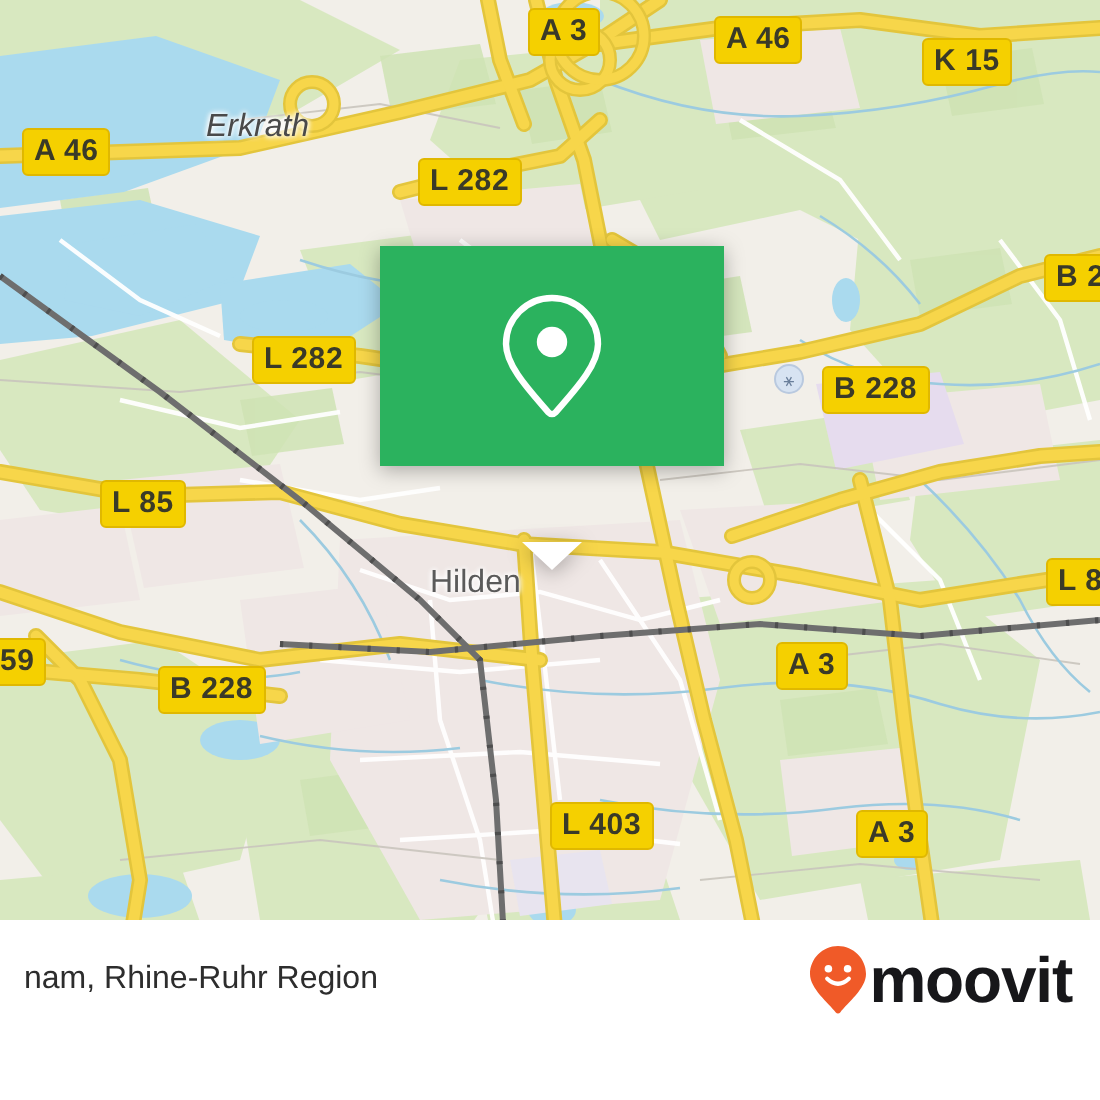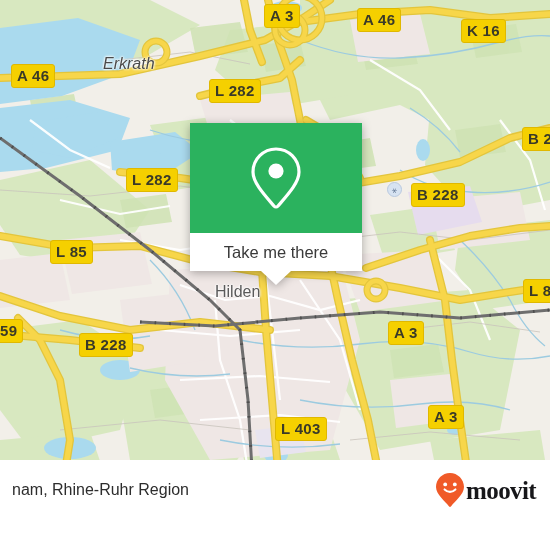--- a/index.html
+++ b/index.html
@@ -137,25 +137,25 @@
     font-family: "Liberation Sans", sans-serif;
   }
   .brand {
     display: flex;
     align-items: center;
     gap: 1px;
   }
   .brand svg { display: block; }
   .brand-word {
     color: #17171A;
-    font-size: 25px;
+    font-size: 32px;
     font-weight: bold;
     letter-spacing: -0.6px;
     line-height: 1;
-    font-family: Liberation Serif, serif;
+    font-family: Liberation Sans, sans-serif;
   }
 </style>
 </head>
 <body>
 
 <div id="app">
 
   <div class="map">
     <svg viewBox="0 0 550 490" xmlns="http://www.w3.org/2000/svg">
       <defs>
@@ -324,46 +324,45 @@
       </g>
     </svg>
 
     <div class="poi" style="left:387px; top:182px;">⚹</div>
 
     <div class="place italic" style="left:103px; top:55px;">Erkrath</div>
     <div class="place" style="left:215px; top:283px;">Hilden</div>
 
     <div class="shield" style="left:264px; top:4px;">A 3</div>
     <div class="shield" style="left:357px; top:8px;">A 46</div>
-    <div class="shield" style="left:461px; top:19px;">K 16</div>
+    <div class="shield" style="left:461px; top:19px;">K 15</div>
     <div class="shield" style="left:11px;  top:64px;">A 46</div>
     <div class="shield" style="left:209px; top:79px;">L 282</div>
     <div class="shield" style="left:522px; top:127px;">B 228</div>
     <div class="shield" style="left:126px; top:168px;">L 282</div>
     <div class="shield" style="left:411px; top:183px;">B 228</div>
     <div class="shield" style="left:50px;  top:240px;">L 85</div>
     <div class="shield" style="left:523px; top:279px;">L 85</div>
     <div class="shield" style="left:-6px;  top:319px;">59</div>
     <div class="shield" style="left:79px;  top:333px;">B 228</div>
     <div class="shield" style="left:388px; top:321px;">A 3</div>
-    <div class="shield" style="left:275px; top:401px;margin-top:16px;">L 403</div>
+    <div class="shield" style="left:275px; top:401px;">L 403</div>
     <div class="shield" style="left:428px; top:405px;">A 3</div>
 
   </div>
 
   <div class="popup">
     <div class="popup-body">
       <span>
         <svg width="56" height="66" viewBox="0 0 56 66" xmlns="http://www.w3.org/2000/svg">
           <path d="M28 4 C15.3 4 5 14.3 5 27 C5 38 17 50.5 26.2 61.2 A2.4 2.4 0 0 0 29.8 61.2 C39 50.5 51 38 51 27 C51 14.3 40.7 4 28 4 Z" fill="none" stroke="#FFFFFF" stroke-width="3.2"></path>
           <circle cx="28" cy="26" r="7.6" fill="#FFFFFF"></circle>
         </svg>
       </span>
     </div>
-    <div class="popup-footer">Take me there</div>
     <div class="popup-tail"></div>
   </div>
 
   <div class="bottombar">
     <div class="bottom-title">nam, Rhine-Ruhr Region</div>
     <div class="brand">
       <span>
         <svg width="30" height="36" viewBox="0 0 30 36" xmlns="http://www.w3.org/2000/svg">
           <path d="M15 1 C7.3 1 1 7.3 1 15 C1 22.3 10.3 29.5 13.9 34.2 A1.4 1.4 0 0 0 16.1 34.2 C19.7 29.5 29 22.3 29 15 C29 7.3 22.7 1 15 1 Z" fill="#F05A28"></path>
           <circle cx="10.2" cy="12.4" r="1.9" fill="#FFFFFF"></circle>

